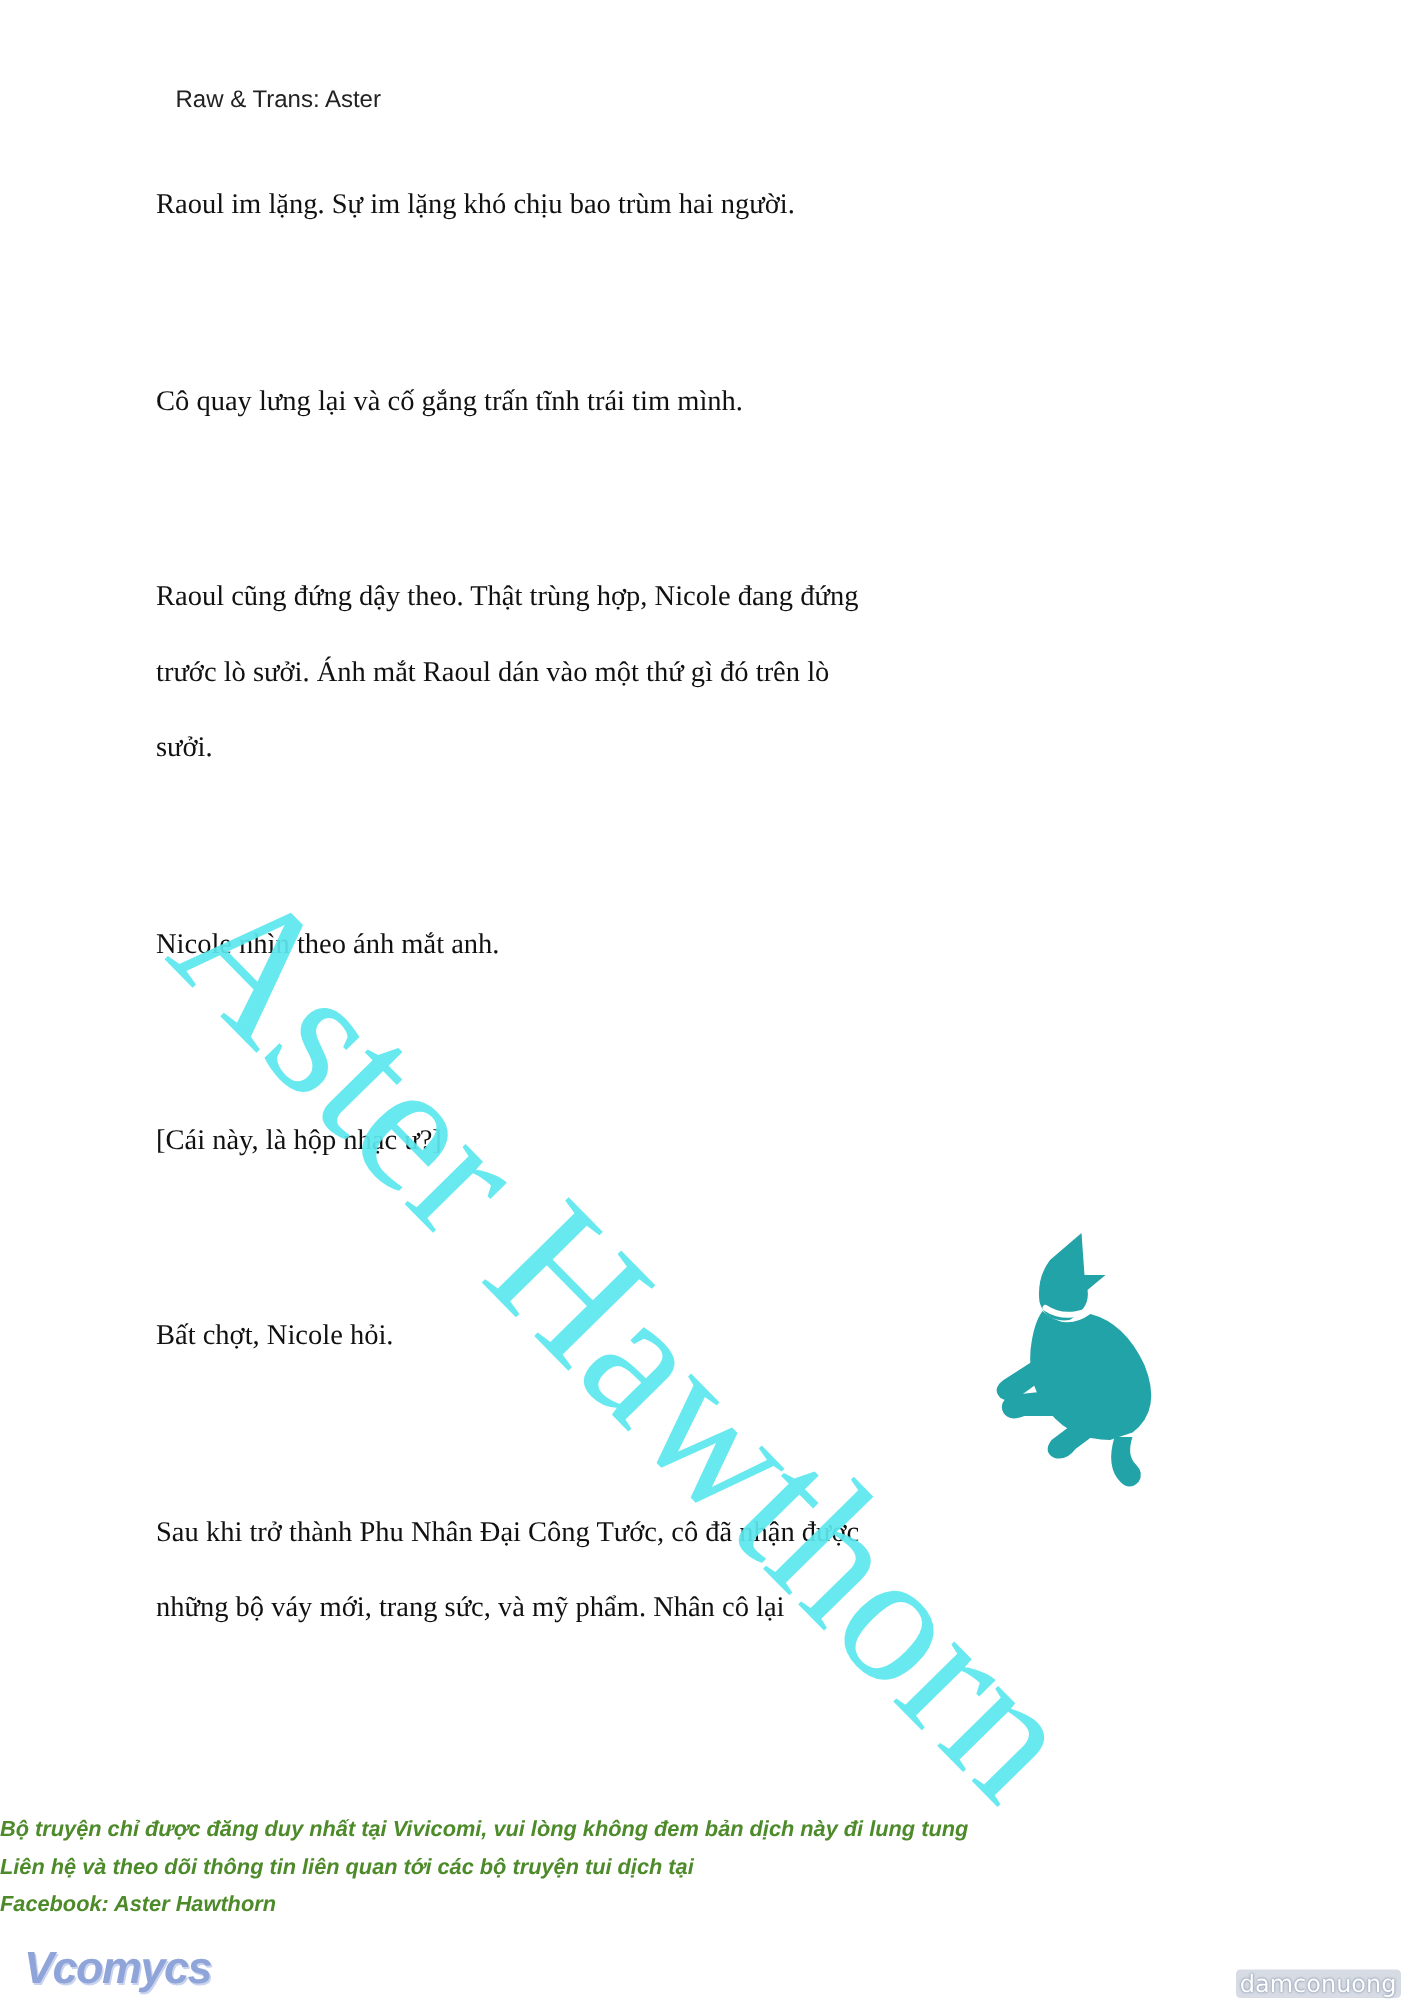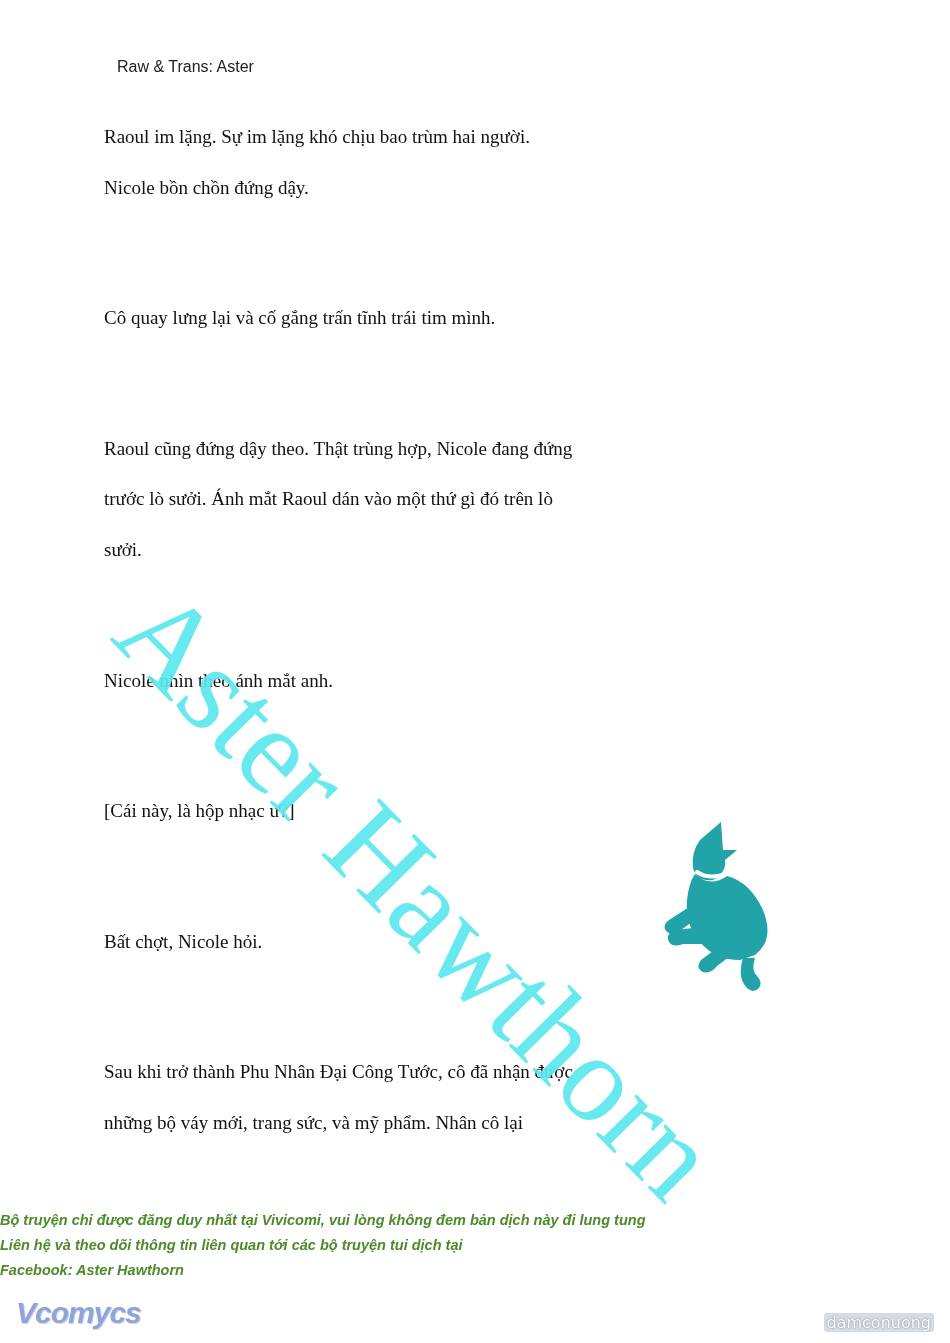--- a/index.html
+++ b/index.html
@@ -46,21 +46,20 @@
 </head>
 <body>
 
 <div class="page">
 
   <div class="header-text">Raw &amp; Trans: Aster</div>
 
   <div class="body-text">
     <p class="para">
       <span>Raoul im lặng. Sự im lặng khó chịu bao trùm hai người.</span><br>
-      <span>Nicole bồn chồn đứng dậy.</span>
     </p>
     <div class="gap"></div>
     <p class="para">
       <span>Cô quay lưng lại và cố gắng trấn tĩnh trái tim mình.</span>
     </p>
     <div class="gap"></div>
     <p class="para">
       <span>Raoul cũng đứng dậy theo. Thật trùng hợp, Nicole đang đứng</span><br>
       <span>trước lò sưởi. Ánh mắt Raoul dán vào một thứ gì đó trên lò</span><br>
       <span>sưởi.</span>

